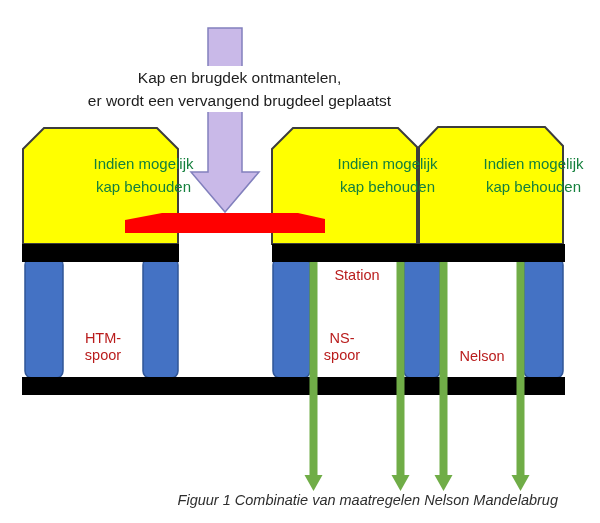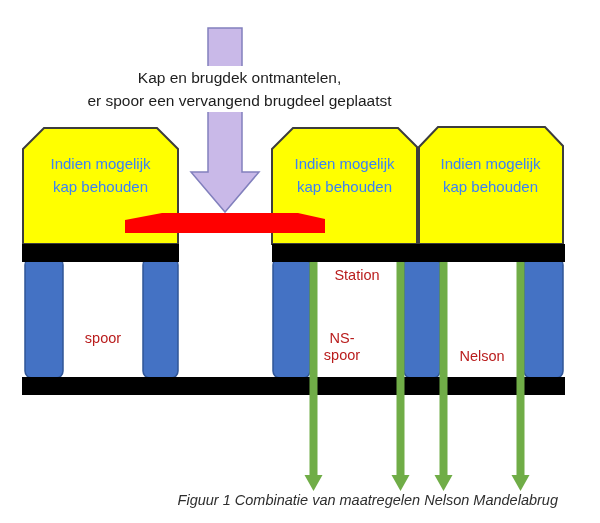--- a/index.html
+++ b/index.html
@@ -6,22 +6,22 @@
   .canvas {
     position:relative; width:600px; height:523px; background:#ffffff;
     font-family:"Liberation Sans", sans-serif; overflow:hidden;
   }
   .shapes { position:absolute; left:0; top:0; width:600px; height:523px; }
   .lbl {
     position:absolute; text-align:center; color:#b91c1c;
     font-size:14.5px; line-height:17px; z-index:2;
   }
   .canopy-lbl {
-    position:absolute; text-align:center; color:#3b82f6;
-    font-size:15px; line-height:23px; z-index:2;
+    position:absolute; text-align:center; color:#15803d;
+    font-size:15px; line-height:23px; z-index:2;padding-left:43px;
   }
   .instruction {
     position:absolute; left:57px; top:66px; width:365px; height:46px;
     background:#ffffff; text-align:center; color:#1d1d1d;
     font-size:15.5px; line-height:23px; z-index:2;
   }
   .caption {
     position:absolute; left:0; top:492px; width:558px; text-align:right;
     font-style:italic; font-size:14.5px; color:#2e2e2e; z-index:2;
   }
@@ -53,38 +53,39 @@
     <rect x="22" y="377" width="543" height="18" fill="#000000"></rect>
 
     <polygon points="309.5,262 317.5,262 317.5,475 322.5,475 313.5,491 304.5,475 309.5,475" fill="#70ad47"></polygon>
     <polygon points="396.5,262 404.5,262 404.5,475 409.5,475 400.5,491 391.5,475 396.5,475" fill="#70ad47"></polygon>
     <polygon points="439.5,262 447.5,262 447.5,475 452.5,475 443.5,491 434.5,475 439.5,475" fill="#70ad47"></polygon>
     <polygon points="516.5,262 524.5,262 524.5,475 529.5,475 520.5,491 511.5,475 516.5,475" fill="#70ad47"></polygon>
   </svg>
 
   <div class="instruction">
     <div>Kap en brugdek ontmantelen,</div>
-    <div>er spoor een vervangend brugdeel geplaatst</div>
+    <div>er wordt een vervangend brugdeel geplaatst</div>
   </div>
 
   <div class="canopy-lbl" style="left:23px; top:152px; width:155px;">
     <div>Indien mogelijk</div>
     <div>kap behouden</div>
   </div>
   <div class="canopy-lbl" style="left:272px; top:152px; width:145px;">
     <div>Indien mogelijk</div>
     <div>kap behouden</div>
   </div>
   <div class="canopy-lbl" style="left:418px; top:152px; width:145px;">
     <div>Indien mogelijk</div>
     <div>kap behouden</div>
   </div>
 
   <div class="lbl" style="left:317px; top:267px; width:80px;">Station</div>
   <div class="lbl" style="left:63px; top:330px; width:80px;">
+    <div>HTM-</div>
     <div>spoor</div>
   </div>
   <div class="lbl" style="left:308px; top:330px; width:68px;">
     <div>NS-</div>
     <div>spoor</div>
   </div>
   <div class="lbl" style="left:442px; top:348px; width:80px;">Nelson</div>
 
   <div class="caption">Figuur 1 Combinatie van maatregelen Nelson Mandelabrug</div>
 

